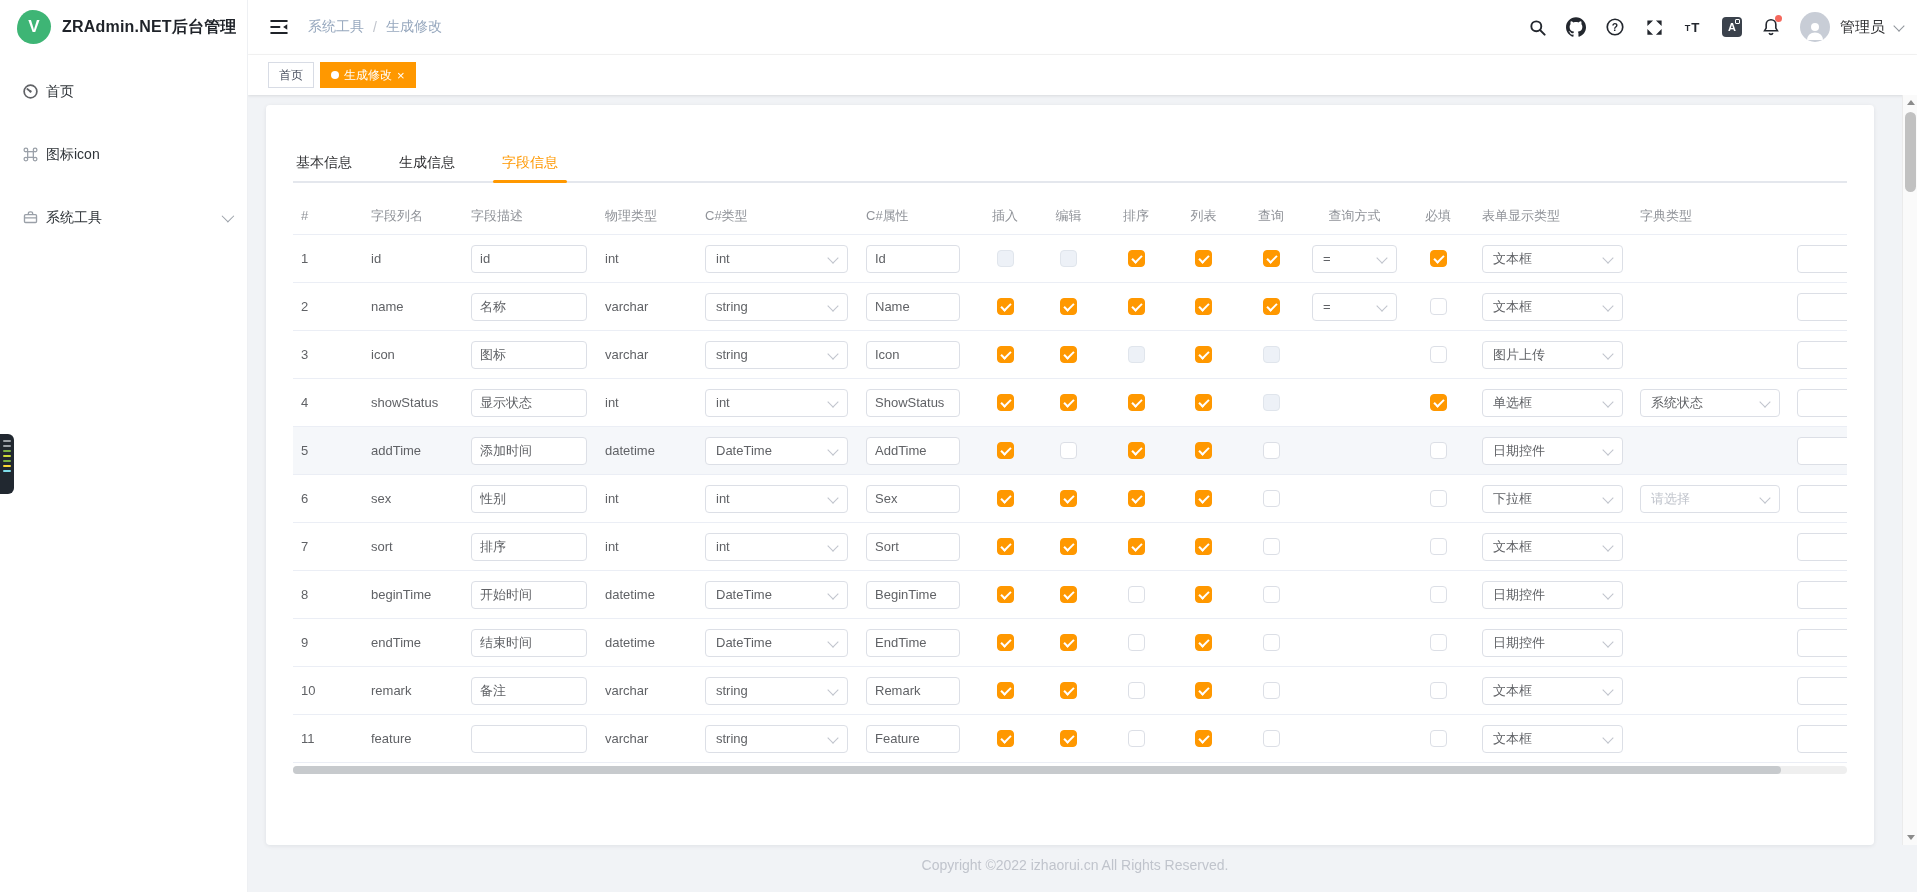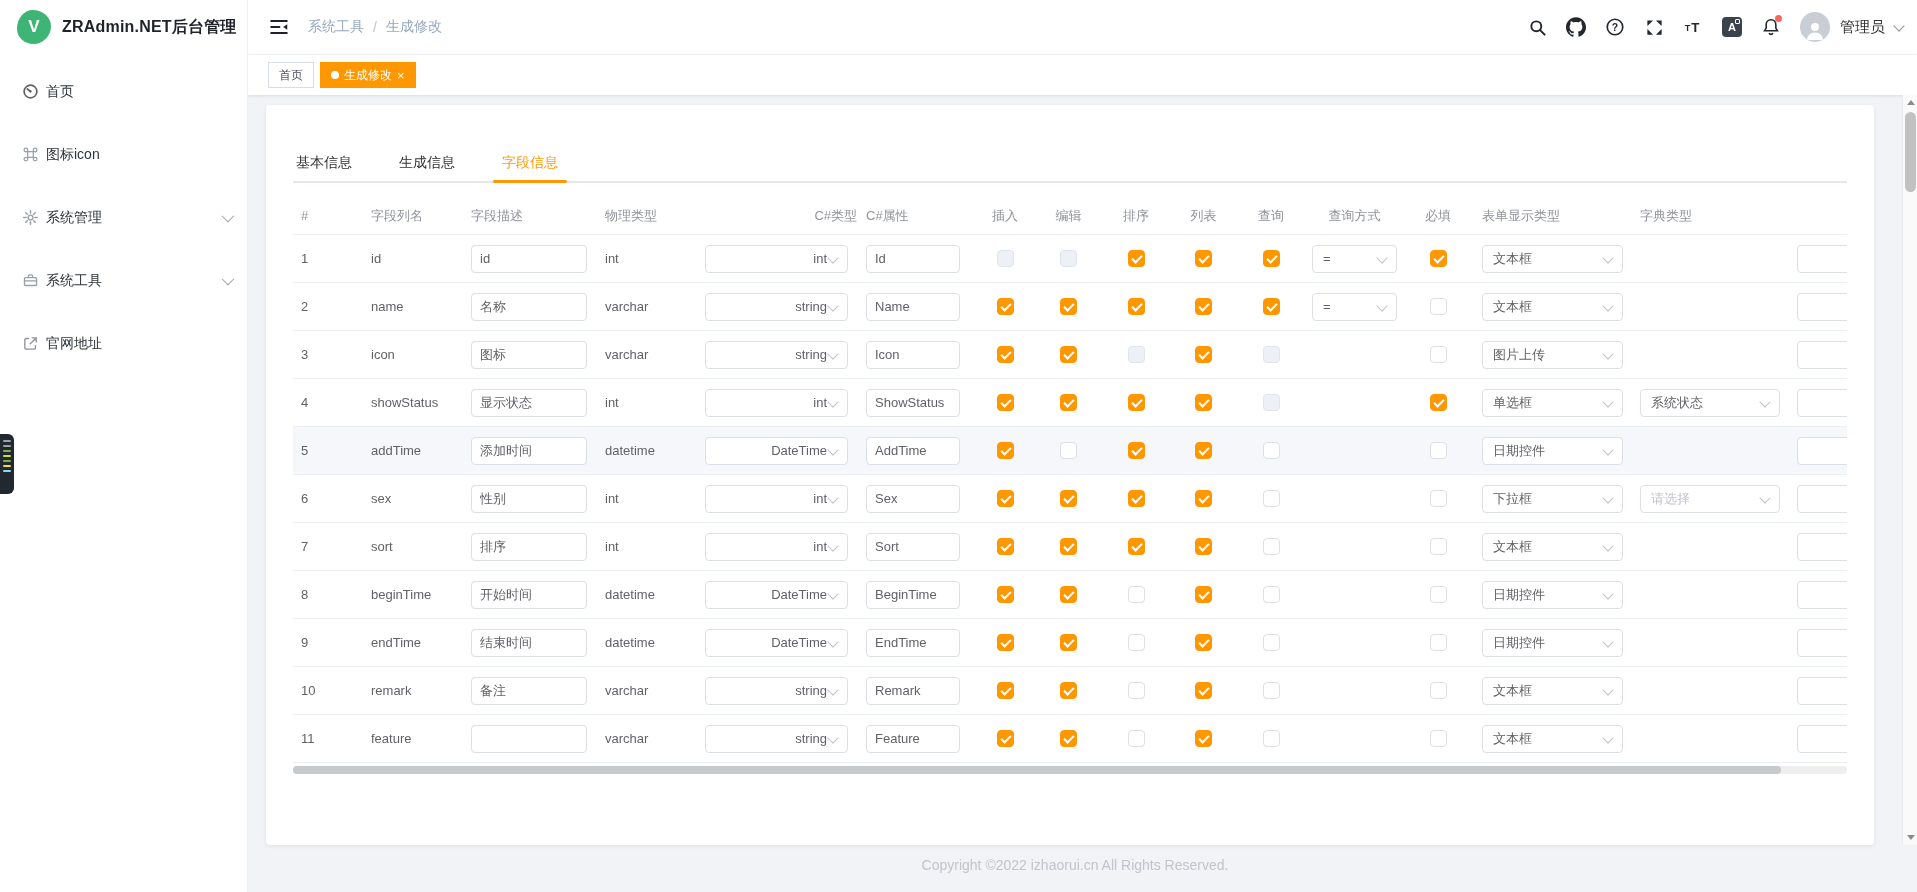--- a/index.html
+++ b/index.html
@@ -50,21 +50,21 @@
   
   .table-viewport { margin:14px 27px 0; width:1554px; overflow:hidden; }
   .table-inner { width:1627px; }
   .thead { display:flex; align-items:center; height:38px; border-bottom:1px solid #ebeef5; }
   .th { font-size:13px; color:#909399; font-weight:500; }
   .tr { display:flex; align-items:center; height:48px; border-bottom:1px solid #ebeef5; }
   .tr.hl { background:#f5f7fa; }
   .td { font-size:13px; color:#606266; }
   .ctr { display:flex; align-items:center; justify-content:center; text-align:center; }
   .c0{width:60px;padding-left:8px;} .c1{width:110px;padding-left:18px;} .c2{width:134px;padding-left:8px;}
-  .c3{width:100px;padding-left:8px;} .c4{width:160px;padding-left:8px;text-align:right;} .c5{width:118px;padding-left:9px;}
+  .c3{width:100px;padding-left:8px;} .c4{width:160px;padding-left:8px;} .c5{width:118px;padding-left:9px;}
   .c6{width:60px;} .c7{width:67px;} .c8{width:68px;} .c9{width:67px;} .c10{width:68px;}
   .c11{width:99px;padding-left:7px;} .c12{width:68px;} .c13{width:160px;padding-left:10px;}
   .c14{width:158px;padding-left:8px;} .c15{width:130px;padding-left:7px;}
   .th.c11 { padding-left:0; text-align:center; }
   .inp { height:28px; width:116px; border:1px solid #dcdfe6; border-radius:4px; font-size:13px; color:#606266; padding:0 8px; outline:none; background:#fff; font-family:inherit; }
   .inp.narrow { width:94px; }
   .sel { position:relative; height:28px; line-height:26px; border:1px solid #dcdfe6; border-radius:4px; background:#fff; font-size:13px; color:#606266; padding:0 20px 0 10px; cursor:pointer; white-space:nowrap; overflow:hidden; }
   .sel::after { content:""; position:absolute; right:10px; top:8px; width:7px; height:7px; border-right:1.4px solid #c0c4cc; border-bottom:1.4px solid #c0c4cc; transform:rotate(45deg); }
   .sel.ph { color:#c0c4cc; }
   .w143{width:143px;} .w85{width:85px;} .w141{width:141px;} .w140{width:140px;}
@@ -119,46 +119,27 @@
             <circle cx="5.5" cy="5.5" r="2.6"></circle>
             <circle cx="18.5" cy="5.5" r="2.6"></circle>
             <circle cx="5.5" cy="18.5" r="2.6"></circle>
             <circle cx="18.5" cy="18.5" r="2.6"></circle>
           </svg>
       </span>
       <span>图标icon</span>
     </div>
     <div class="menu-item">
       <span class="mi-icon">
-        <svg viewBox="0 0 24 24" width="17" height="17" stroke="#9aa0a8" fill="none">
-            <circle cx="12" cy="12" r="3.4" stroke-width="2"></circle>
-            <path d="M12 2.5v3.2M12 18.3v3.2M2.5 12h3.2M18.3 12h3.2M5.3 5.3l2.2 2.2M16.5 16.5l2.2 2.2M18.7 5.3l-2.2 2.2M7.5 16.5l-2.2 2.2" stroke-width="2.2" stroke-linecap="round"></path>
-          </svg>
-      </span>
-      <span>系统管理</span>
-      <span class="chev"></span>
-    </div>
-    <div class="menu-item">
-      <span class="mi-icon">
         <svg viewBox="0 0 24 24" width="17" height="17" fill="none" stroke="#9aa0a8" stroke-width="1.9">
             <rect x="3.5" y="8" width="17" height="11" rx="1.5"></rect>
             <path d="M9 8V6.2A2.2 2.2 0 0 1 11.2 4h1.6A2.2 2.2 0 0 1 15 6.2V8M3.5 12.5h17"></path>
           </svg>
       </span>
       <span>系统工具</span>
       <span class="chev"></span>
-    </div>
-    <div class="menu-item">
-      <span class="mi-icon">
-        <svg viewBox="0 0 24 24" width="17" height="17" fill="none" stroke="#8f949b" stroke-width="1.9">
-            <path d="M10 5H5.8A1.8 1.8 0 0 0 4 6.8v11.4A1.8 1.8 0 0 0 5.8 20h11.4a1.8 1.8 0 0 0 1.8-1.8V14"></path>
-            <path d="M13.5 4H20v6.5M19.5 4.5L11 13"></path>
-          </svg>
-      </span>
-      <span>官网地址</span>
     </div>
   </nav>
 </aside>
 
 <div class="side-handle">
   <i style="background:#9aa0a6"></i>
     <i style="background:#9aa0a6"></i>
     <i style="background:#7cb342"></i>
     <i style="background:#cddc39"></i>
     <i style="background:#7cb342"></i>

